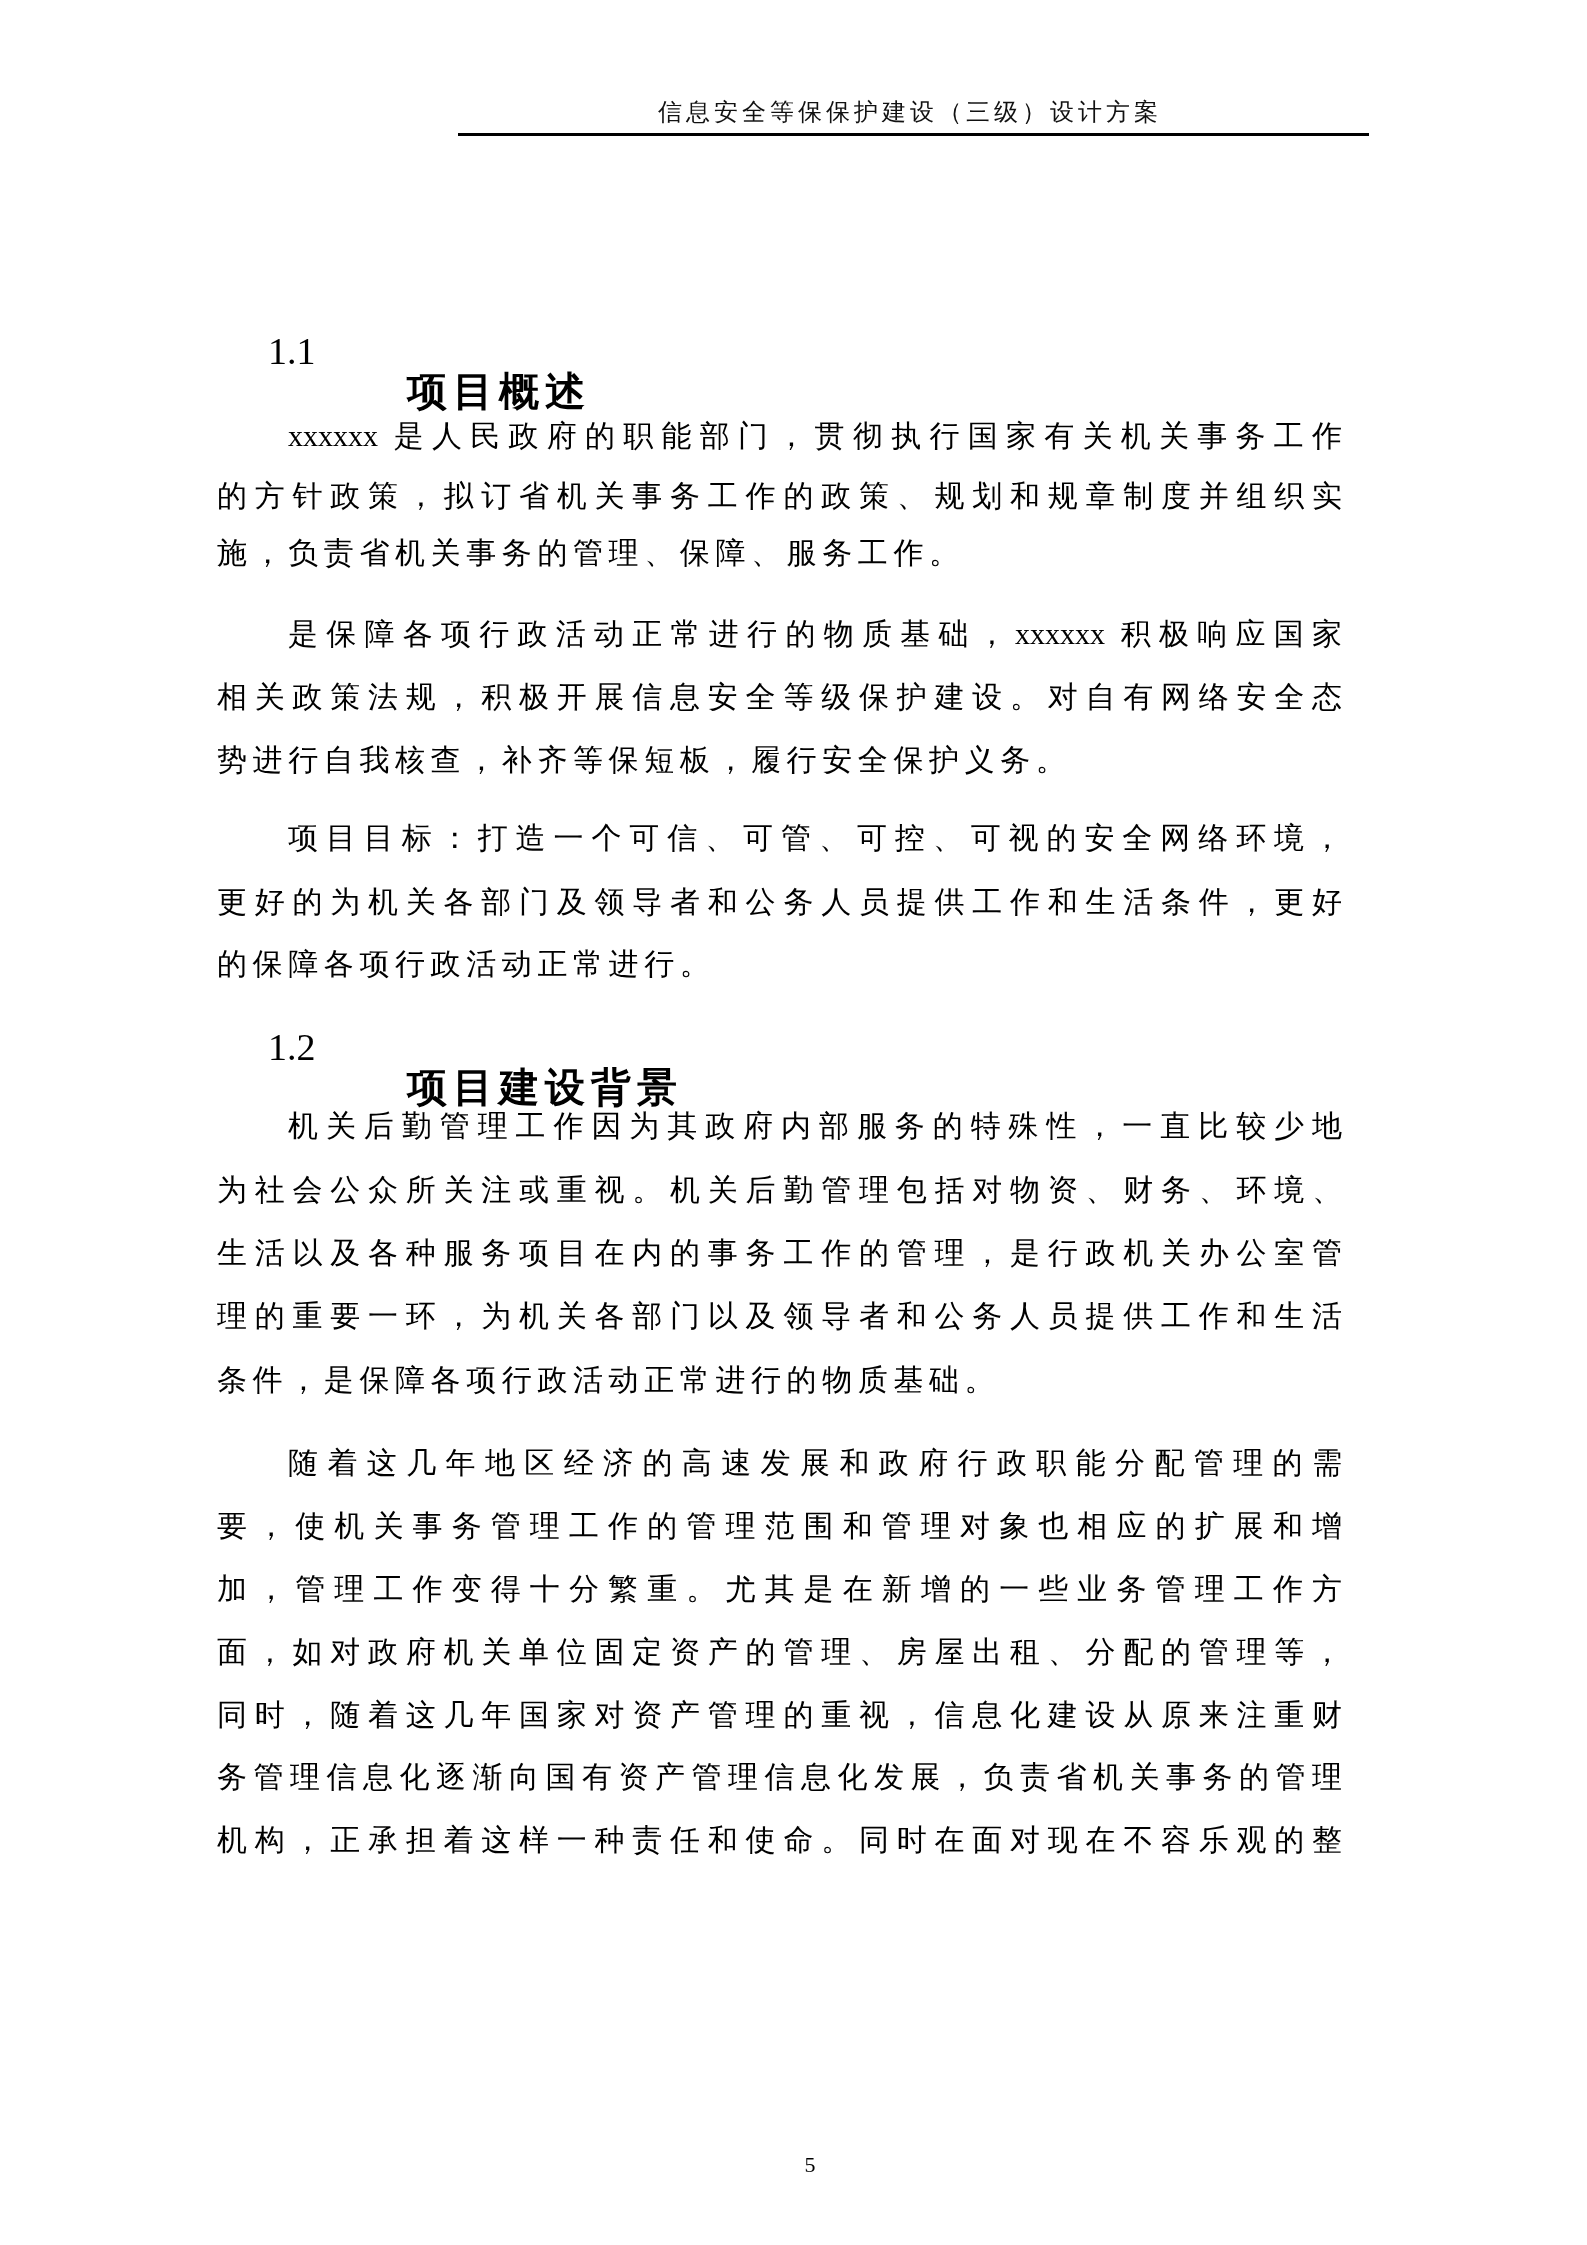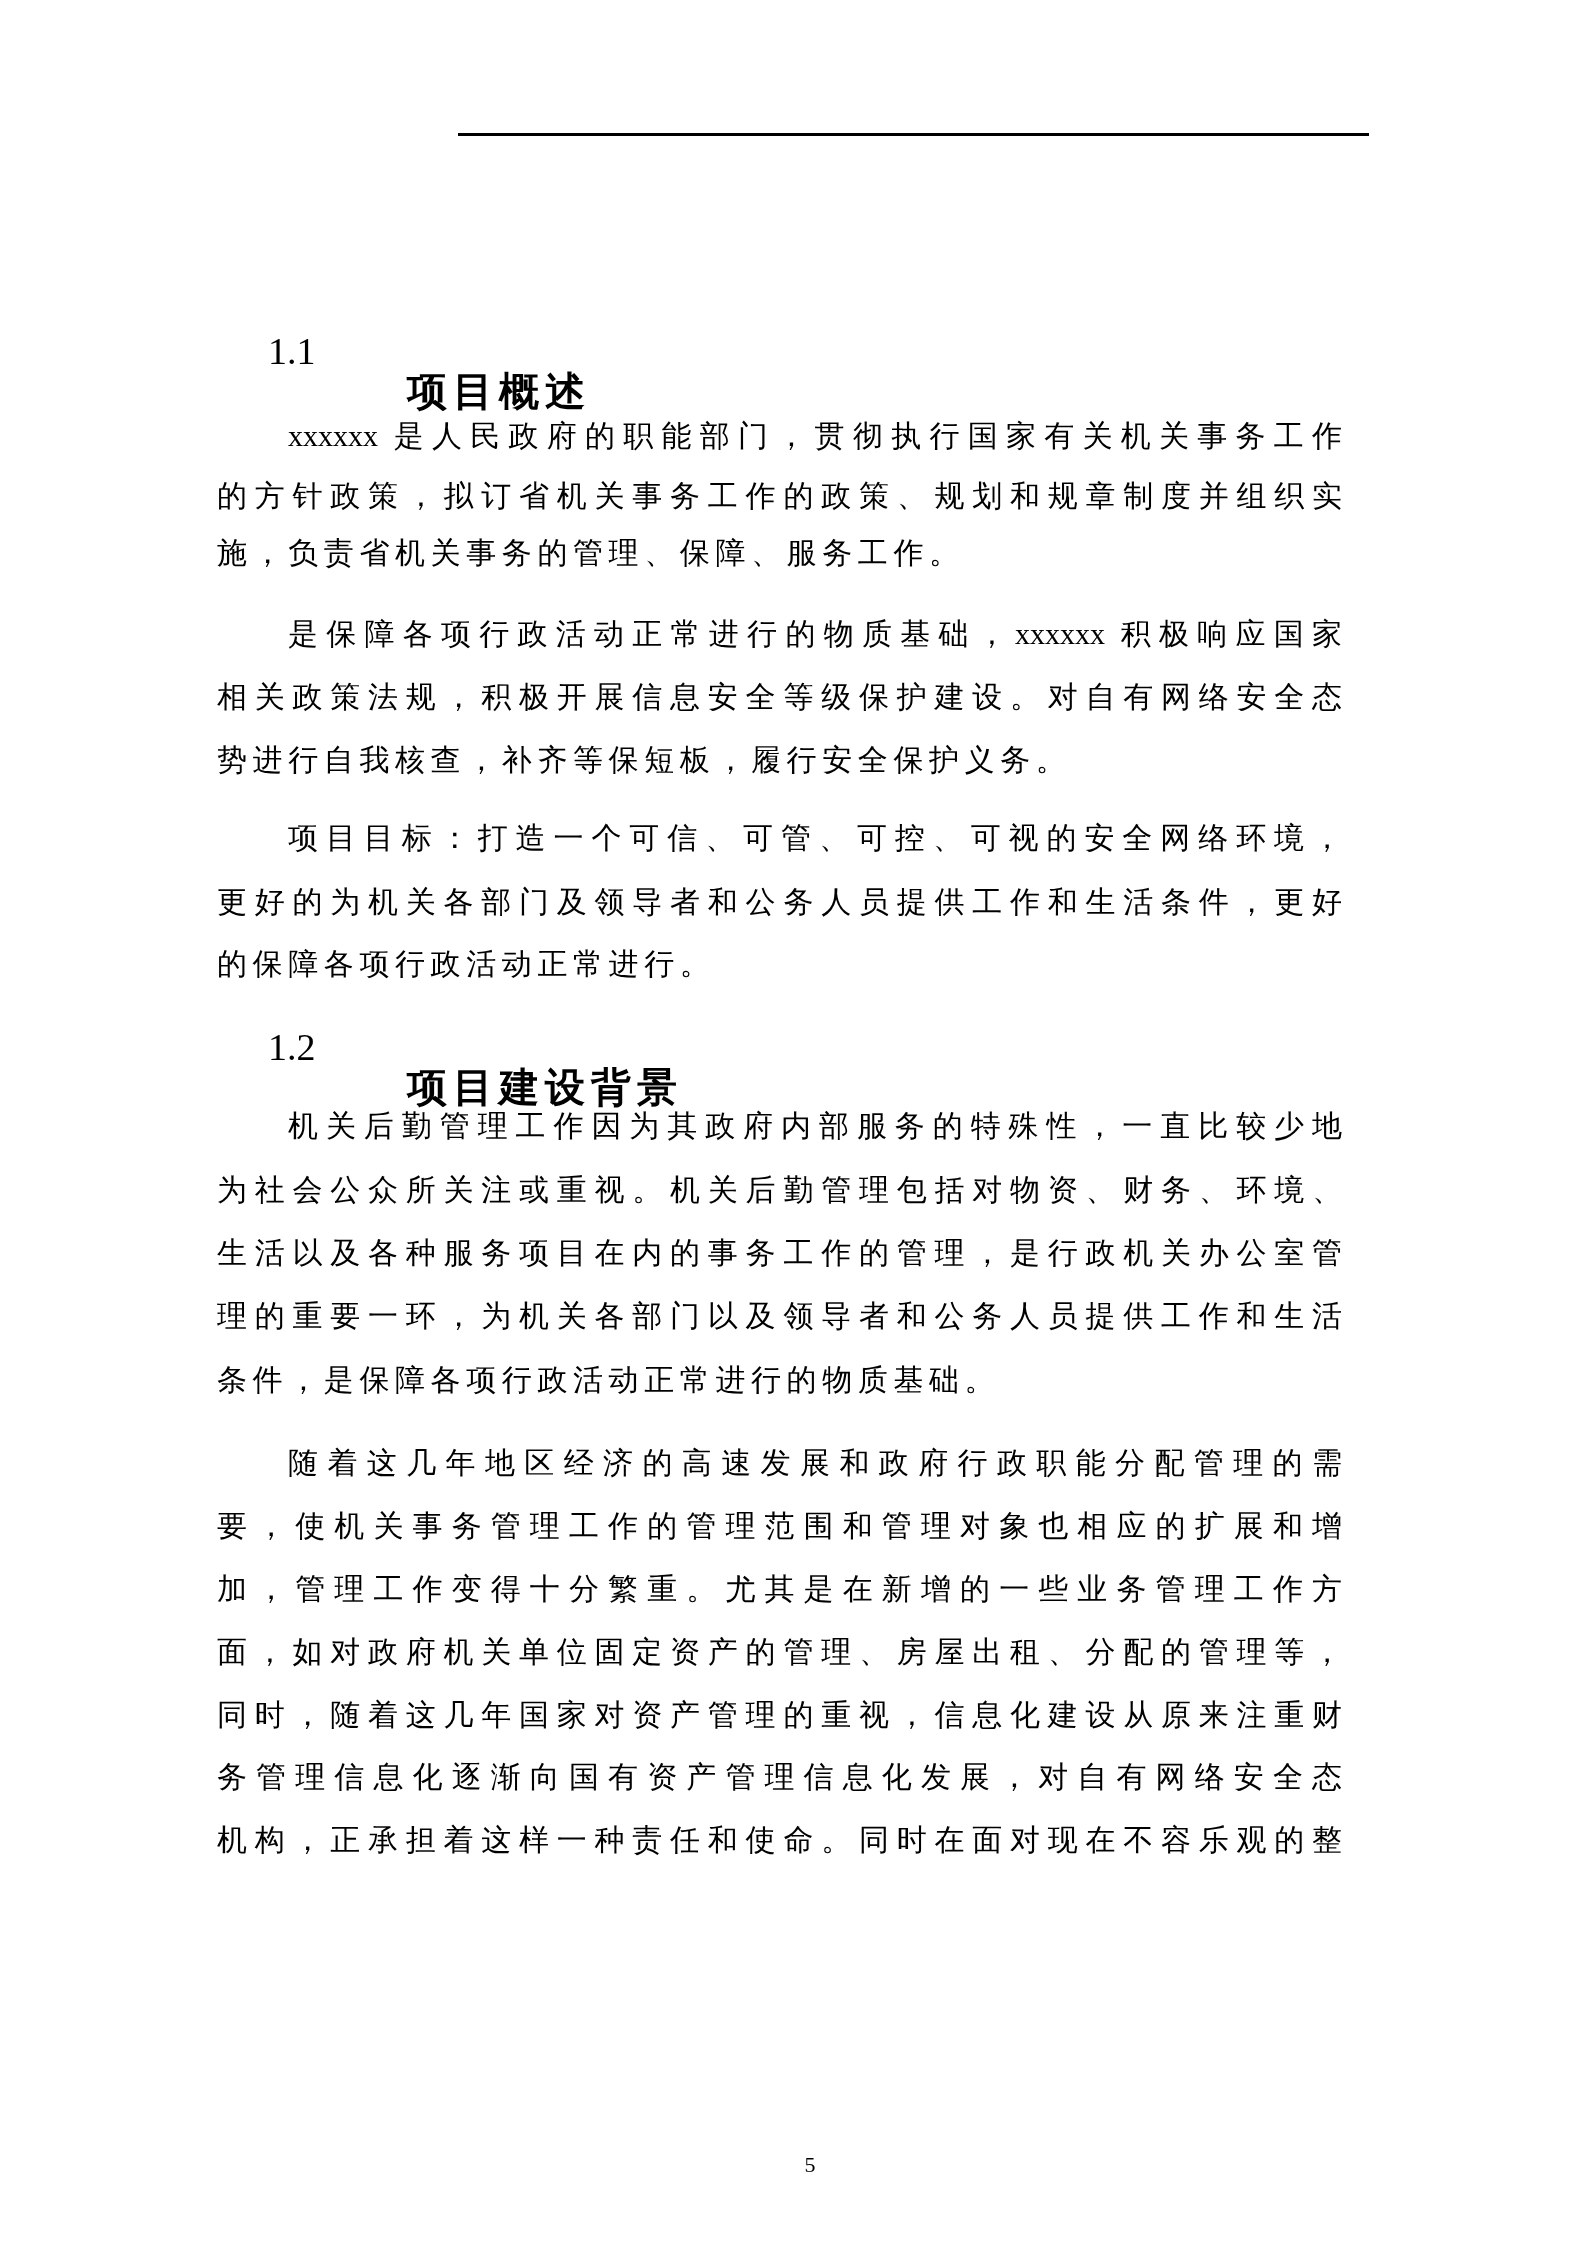--- a/index.html
+++ b/index.html
@@ -21,20 +21,21 @@
   .line.full { text-align:justify; text-align-last:justify; letter-spacing:0; }
   .line.indent { left:288px; width:1054px; }
   .page-number { position:absolute; left:800px; top:2152px; width:20px; text-align:center;
          font-size:22px; font-family:"Liberation Serif", serif; }
 </style>
 </head>
 <body>
 
 <div class="page">
 
+  <div class="running-header">信息安全等保保护建设（三级）设计方案</div>
   <div class="header-rule"></div>
 
 
   <div class="section-heading" style="top:326px;">
     <span class="section-num">1.1</span>
     <span class="section-title">项目概述</span>
   </div>
 
   <div>
     <div class="line indent full" style="top:416px;">xxxxxx 是人民政府的职能部门，贯彻执行国家有关机关事务工作</div>
@@ -66,18 +67,18 @@
     <div class="line full" style="top:1296px;">理的重要一环，为机关各部门以及领导者和公务人员提供工作和生活</div>
     <div class="line" style="top:1360px;">条件，是保障各项行政活动正常进行的物质基础。</div>
   </div>
 
   <div>
     <div class="line indent full" style="top:1443px;">随着这几年地区经济的高速发展和政府行政职能分配管理的需</div>
     <div class="line full" style="top:1506px;">要，使机关事务管理工作的管理范围和管理对象也相应的扩展和增</div>
     <div class="line full" style="top:1569px;">加，管理工作变得十分繁重。尤其是在新增的一些业务管理工作方</div>
     <div class="line full" style="top:1632px;">面，如对政府机关单位固定资产的管理、房屋出租、分配的管理等，</div>
     <div class="line full" style="top:1695px;">同时，随着这几年国家对资产管理的重视，信息化建设从原来注重财</div>
-    <div class="line full" style="top:1757px;">务管理信息化逐渐向国有资产管理信息化发展，对自有网络安全态</div>
+    <div class="line full" style="top:1757px;">务管理信息化逐渐向国有资产管理信息化发展，负责省机关事务的管理</div>
     <div class="line full" style="top:1820px;">机构，正承担着这样一种责任和使命。同时在面对现在不容乐观的整</div>
   </div>
 
   <div class="page-number">5</div>
 </div>
 
 </body></html>

